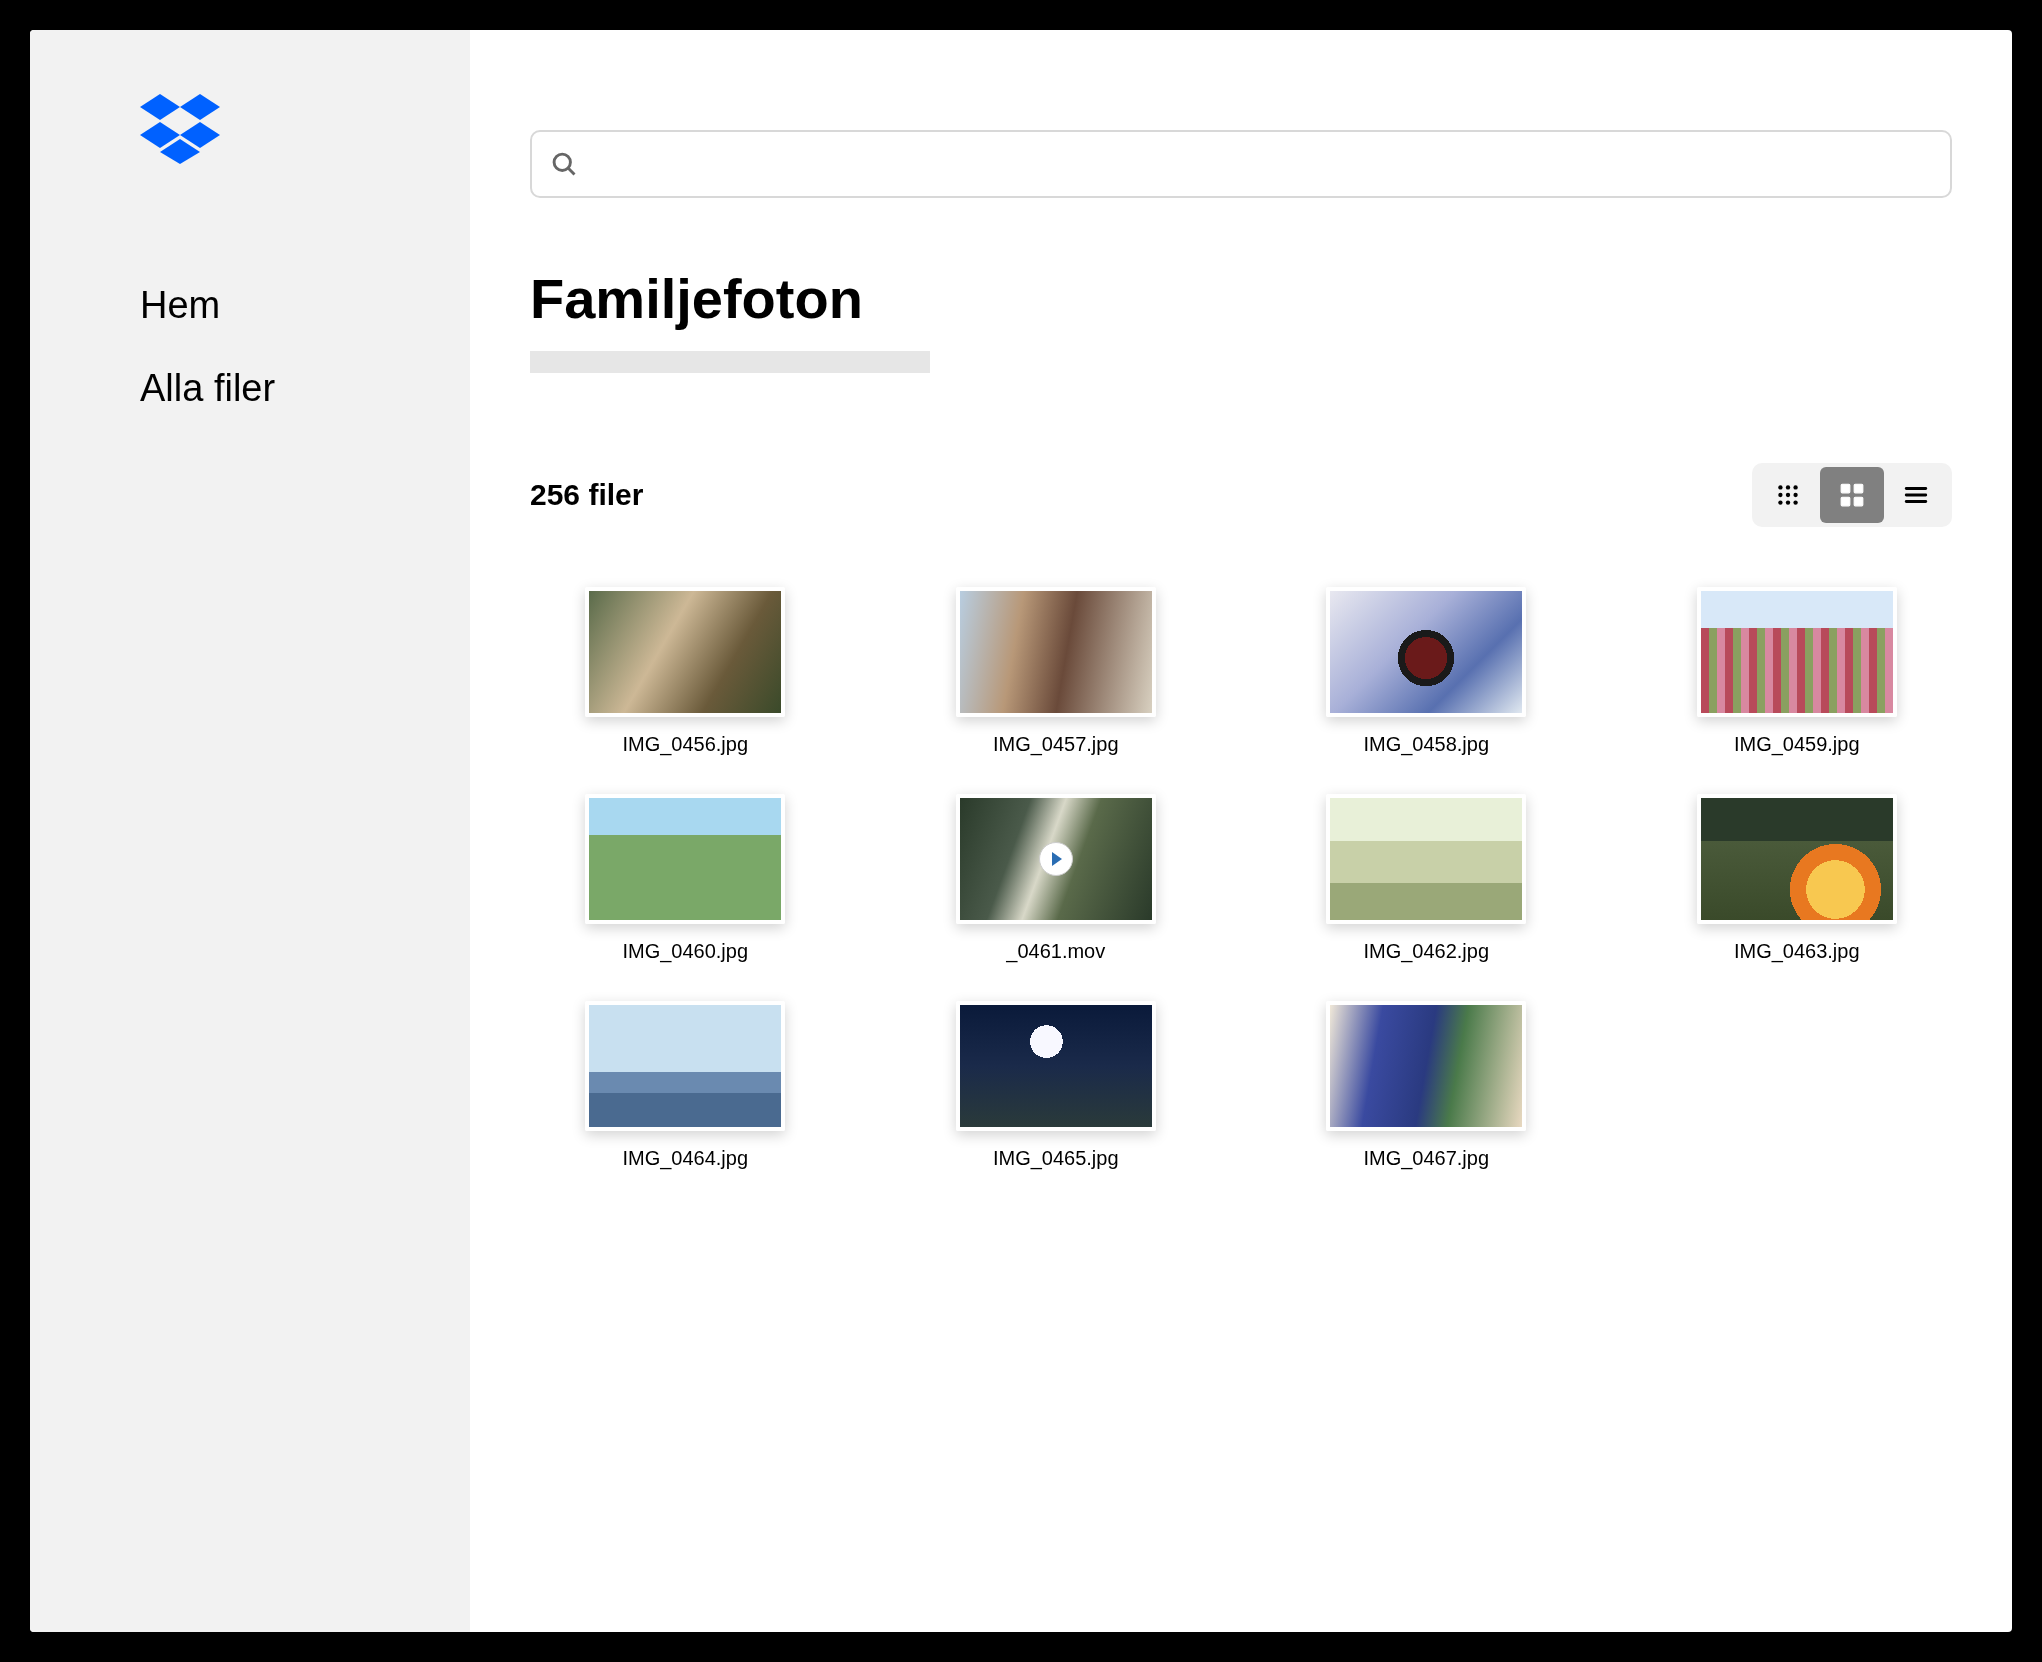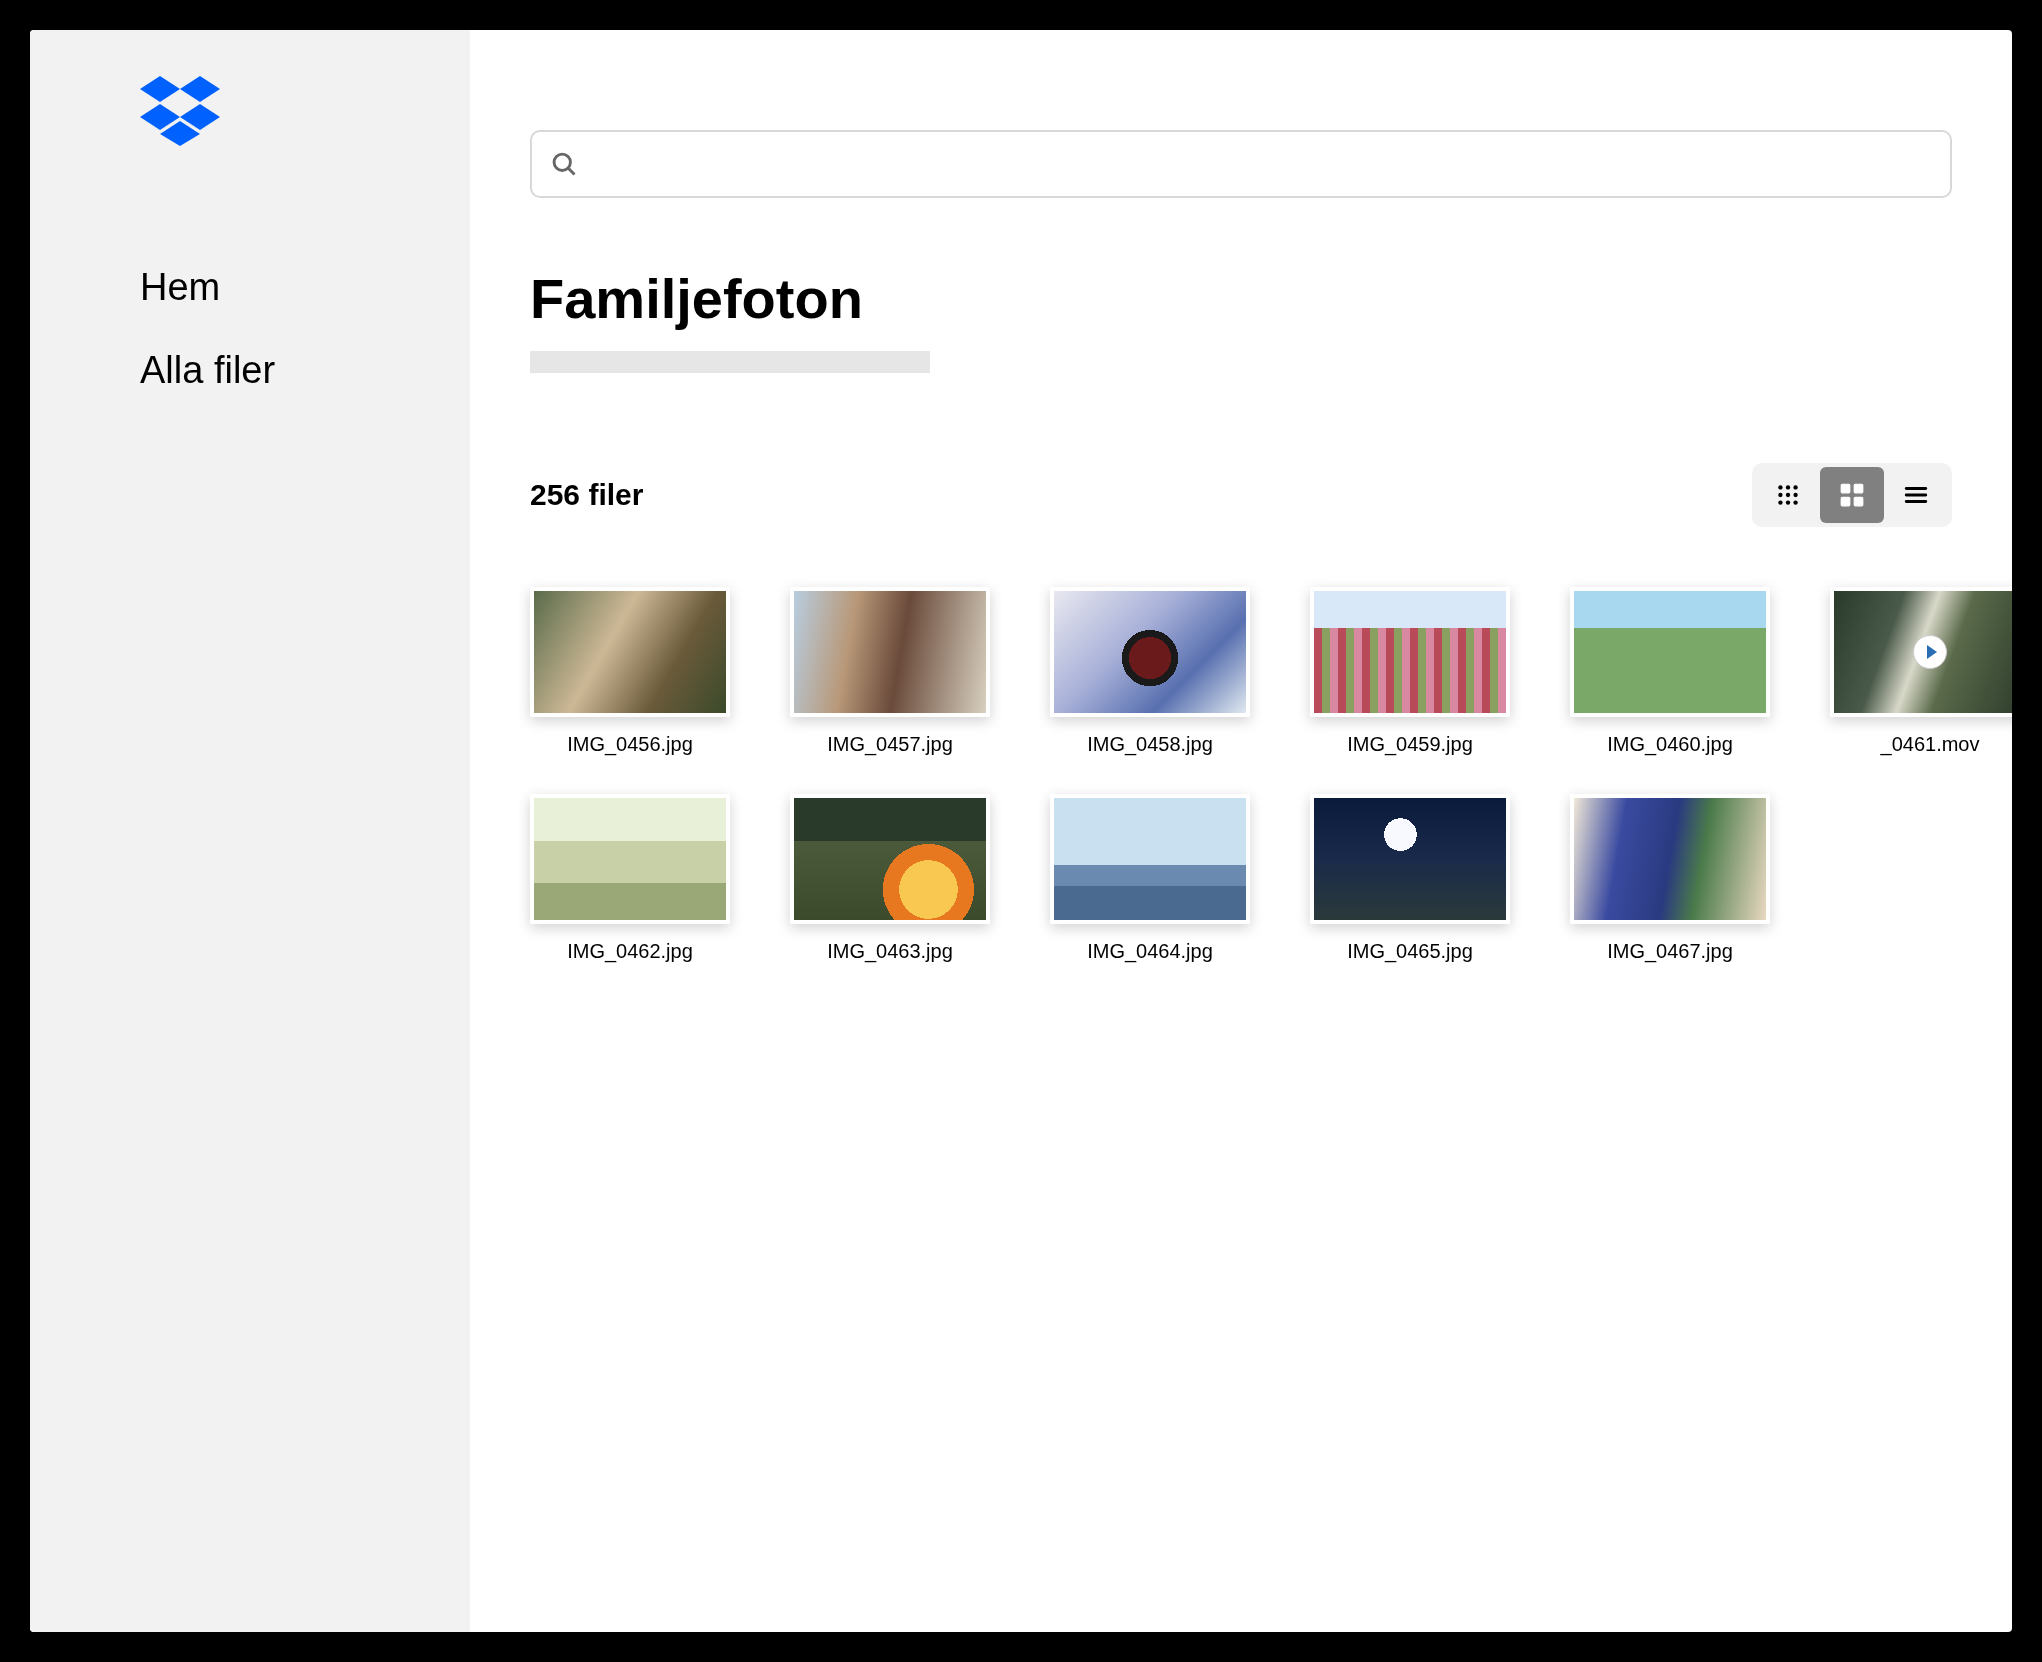--- a/index.html
+++ b/index.html
@@ -14,21 +14,21 @@
       width: 100%;
       height: 100%;
       background: #fff;
       display: flex;
       border-radius: 4px;
       overflow: hidden;
     }
     .sidebar {
       width: 440px;
       background: #f2f2f2;
-      padding: 46px 0 0 110px;
+      padding: 64px 0 0 110px;
       flex-shrink: 0;
     }
     .logo {
       width: 80px;
       height: 70px;
       margin-bottom: 120px;
     }
     .nav-items { list-style: none; }
     .nav-item {
       font-size: 38px;
@@ -99,21 +99,21 @@
       align-items: center;
       justify-content: center;
       cursor: pointer;
       border-radius: 6px;
     }
     .view-btn.active { background: #808080; }
     .view-btn svg { width: 26px; height: 26px; }
     .view-btn.active svg { fill: #fff; stroke: #fff; }
     .file-grid {
       display: grid;
-      grid-template-columns: repeat(6, 1fr);
+      grid-template-columns: repeat(4, 1fr);
       gap: 38px 60px;
     }
     .file-card { cursor: pointer; }
     .thumb {
       width: 200px;
       height: 130px;
       border: 4px solid #fff;
       box-shadow: 0 4px 14px rgba(0,0,0,0.18);
       border-radius: 2px;
       margin: 0 auto 16px auto;

